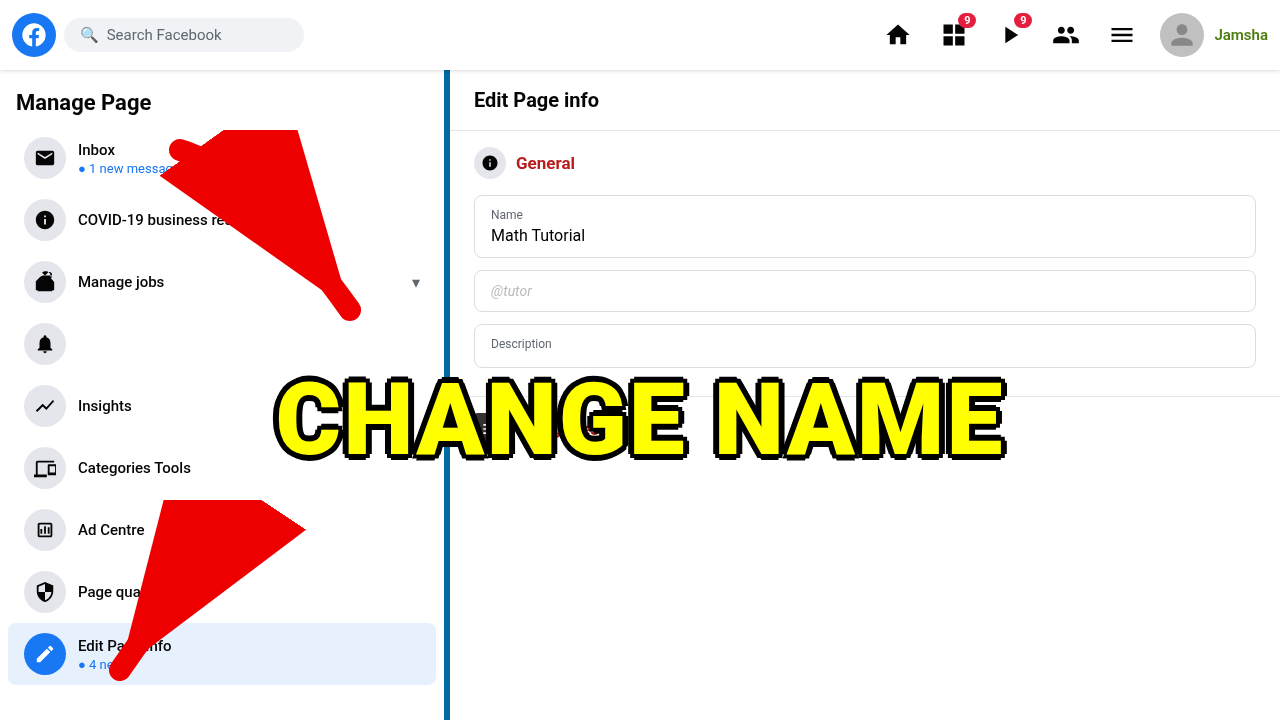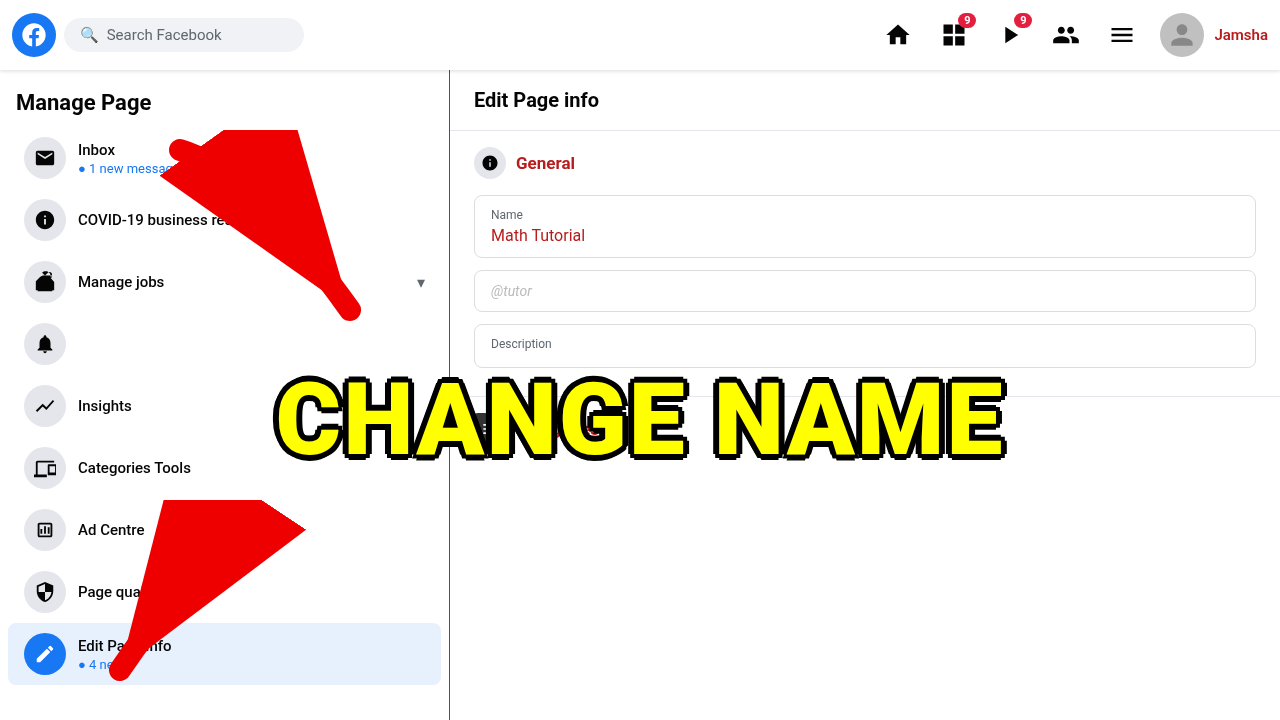--- a/index.html
+++ b/index.html
@@ -36,29 +36,29 @@
       position: absolute; top: 4px; right: 4px;
       background: #e41e3f; color: #fff; font-size: 11px; font-weight: bold;
       border-radius: 10px; padding: 1px 5px; min-width: 18px; text-align: center;
     }
     .avatar {
       width: 44px; height: 44px; border-radius: 50%;
       background: #c0c0c0; overflow: hidden; display: flex; align-items: center; justify-content: center;
       margin-left: 8px;
     }
     .avatar svg { width: 32px; height: 32px; fill: #888; }
-    .user-name { font-size: 15px; font-weight: 600; color: #b91c1c; margin-left: 6px; }
+    .user-name { font-size: 15px; font-weight: 600; color: #4d7c0f; margin-left: 6px; }
 
     
     .main { display: flex; margin-top: 70px; height: calc(100vh - 70px); }
 
     
     .sidebar {
       width: 450px; background: #fff; overflow-y: auto;
-      border-right: 1px solid #0369a1; flex-shrink: 0;
+      border-right: 6px solid #0369a1; flex-shrink: 0;
       padding: 12px 0;
     }
     .sidebar-title {
       font-size: 22px; font-weight: 700; color: #050505;
       padding: 8px 16px 12px 16px;
     }
     .sidebar-item {
       display: flex; align-items: center; gap: 12px;
       padding: 10px 16px; cursor: pointer; border-radius: 8px; margin: 0 8px;
       position: relative;
@@ -96,21 +96,21 @@
     .section-icon {
       width: 32px; height: 32px; border-radius: 50%;
       background: #e4e6eb; display: flex; align-items: center; justify-content: center;
     }
     .section-icon svg { width: 18px; height: 18px; fill: #050505; }
     .section-title { font-size: 17px; font-weight: 700; color: #b91c1c; }
     .field-group {
       border: 1px solid #ddd; border-radius: 8px; padding: 12px 16px; margin-bottom: 12px;
     }
     .field-label { font-size: 12px; color: #606770; margin-bottom: 4px; }
-    .field-value { font-size: 16px; color: #b91c1c; }
+    .field-value { font-size: 16px; color: #000000; }
     .field-value.placeholder { color: #bbb; font-style: italic; font-size: 14px; }
     .categories-section {
       padding: 16px 24px;
       border-top: 1px solid #e4e6eb;
     }
     .categories-header {
       display: flex; align-items: center; gap: 10px;
     }
     .cat-icon {
       width: 32px; height: 32px; background: #333; border-radius: 4px;

